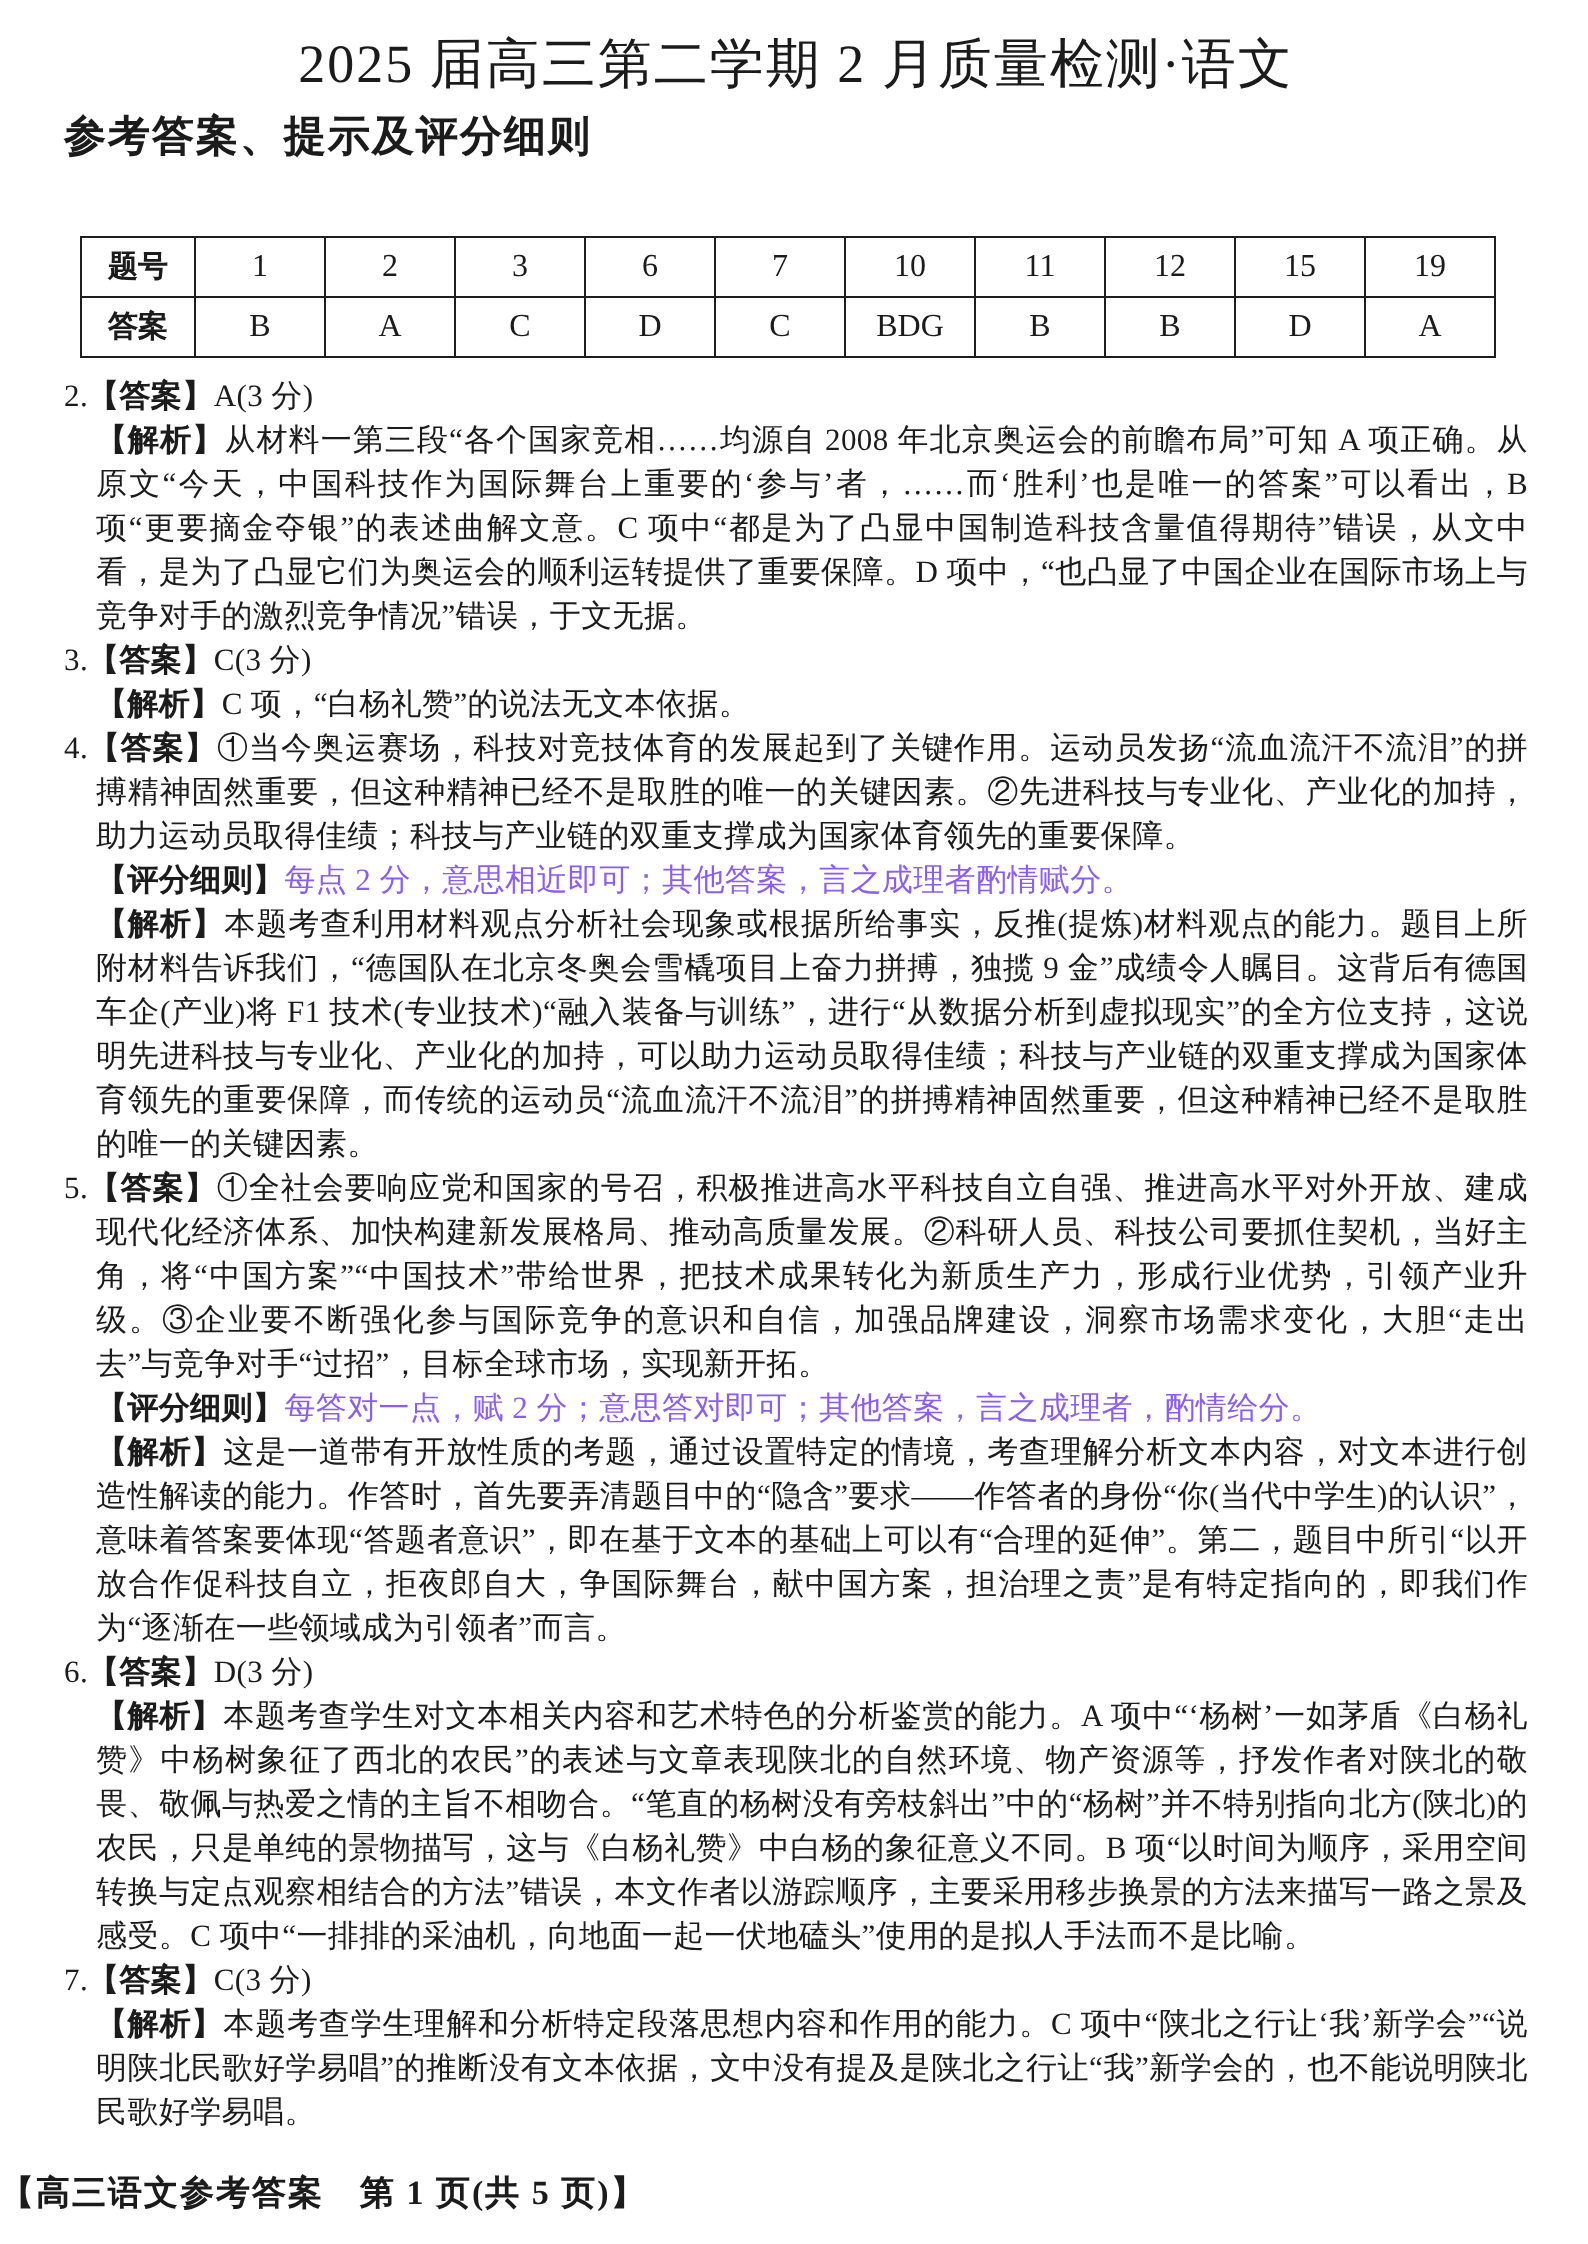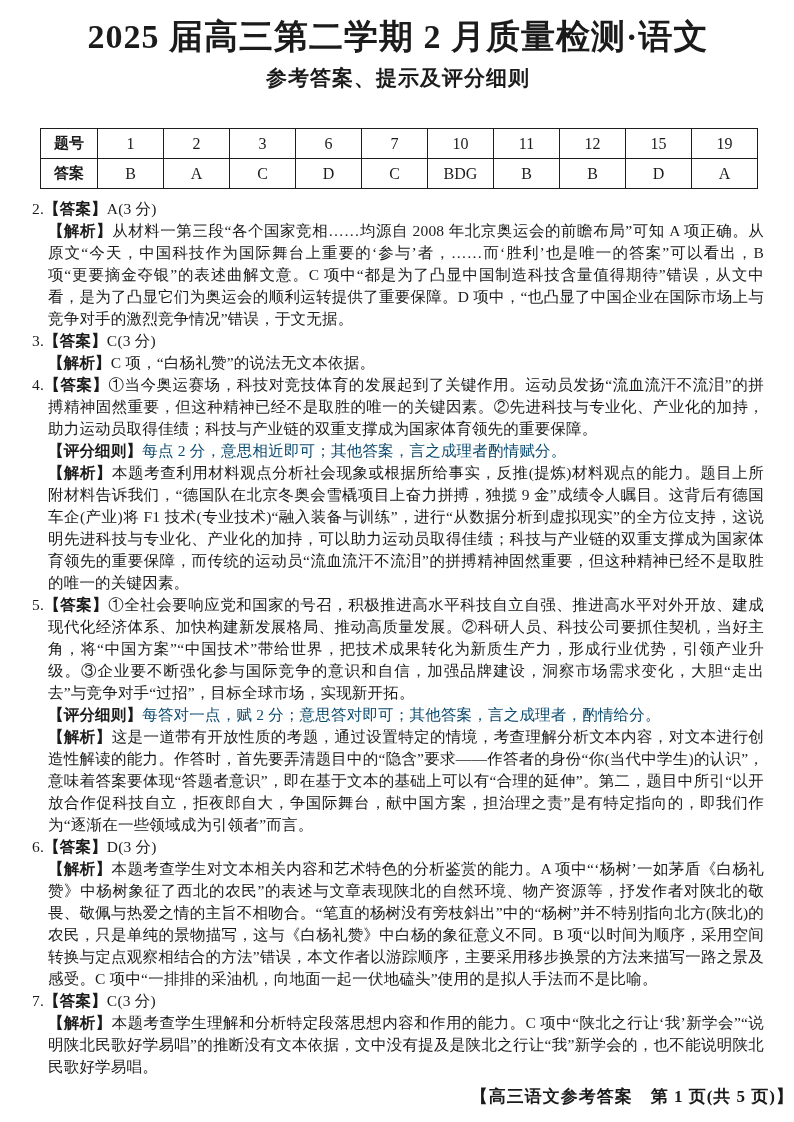--- a/index.html
+++ b/index.html
@@ -13,34 +13,34 @@
     color: #1b1b1b;
   }
   .page {
     box-sizing: border-box;
     width: 794px; height: 1122px;
     padding: 8px 30px 0 32px;
     position: relative;
   }
   .title {
     text-align: center;
-    font-size: 34px;
-    font-weight: bold;
+    font-size: 27px;
+    font-weight: normal;
     margin: 6px 0 4px 0;
     letter-spacing: 1px;
   }
   .subtitle {
-    text-align: center;
+    text-align: left;
     font-size: 21px;
     font-weight: bold;
     margin: 2px 0 0 0;
     letter-spacing: 1px;
   }
   .table-wrap {
-    margin: 36px 6px 0 8px;
+    margin: 36px 16px 0 8px;
   }
   table.answers {
     width: 100%;
     border-collapse: collapse;
     table-layout: fixed;
   }
   table.answers th, table.answers td {
     border: 1.6px solid #1e1e1e;
     text-align: center;
     vertical-align: middle;
@@ -60,26 +60,26 @@
     font-size: 15.5px;
     line-height: 22px;
     text-align: justify;
     letter-spacing: 0.2px;
   }
   .item { padding-left: 16px; }
   .item p { margin: 0; }
   .item .lead { text-indent: -16px; }
   .label { font-weight: bold; }
   .num { font-weight: normal; }
-  .pink { color: #0c4a6e; }
+  .pink { color: #8b5cf6; }
   .footer {
     position: absolute;
     left: 0; right: 0;
     bottom: 14px;
-    text-align: right;
+    text-align: left;
     font-weight: bold;
     font-size: 17px;
     letter-spacing: 1px;
   }
 </style>
 </head>
 <body>
 
 <div class="page">
 

